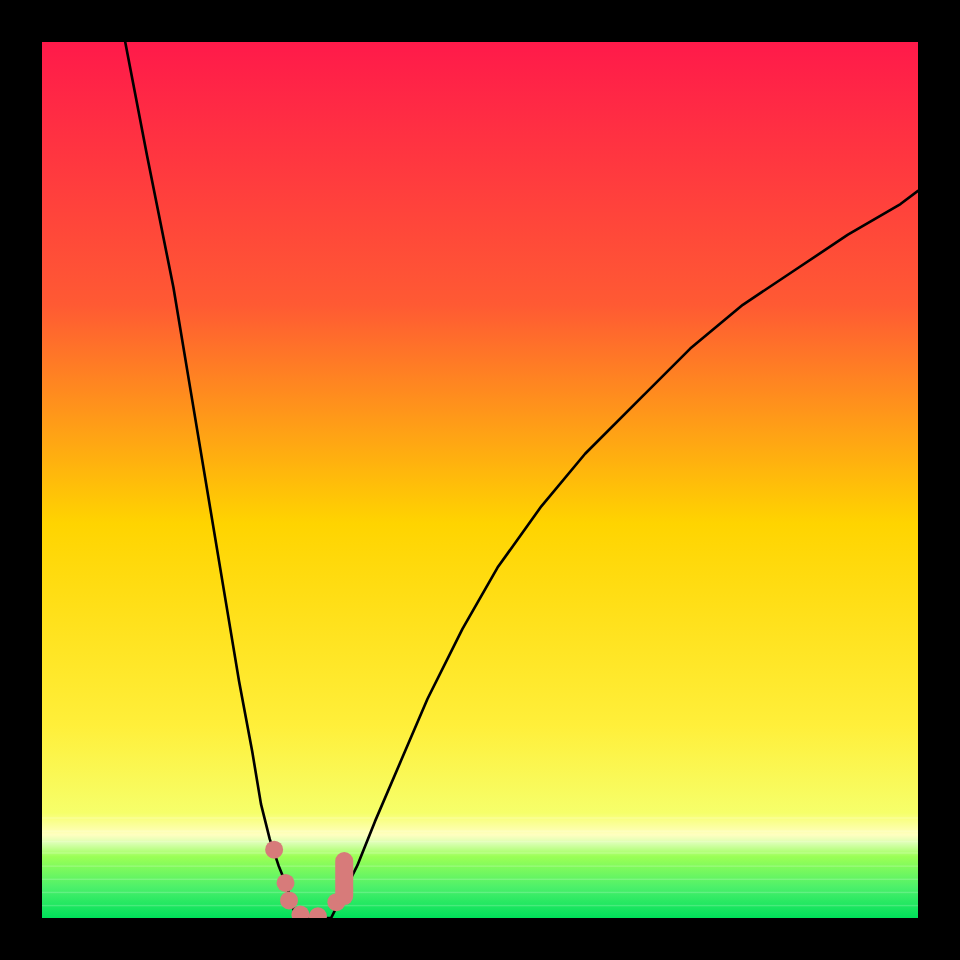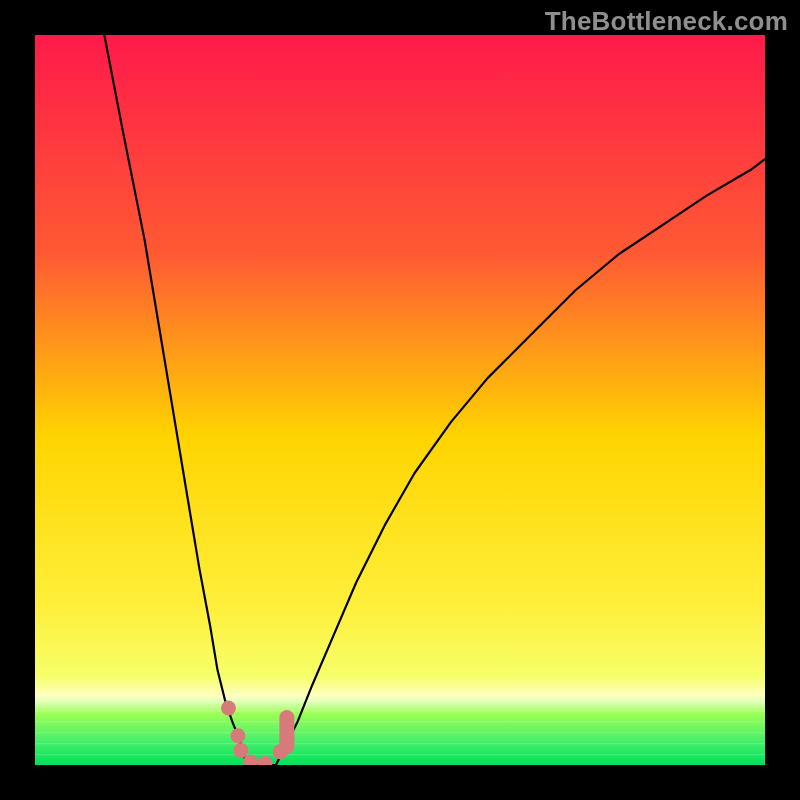--- a/index.html
+++ b/index.html
@@ -70,14 +70,13 @@
         <path d="M69.35 0.00 L87.60 94.90 L109.50 204.40 L124.10 292.00 L138.70 379.60 L153.30 467.20 L164.25 532.90 L175.20 591.30 L182.50 635.10 L189.80 664.30 L197.10 686.20 L204.40 704.45 L208.05 717.59 L211.70 730.00 L 211.70 730.00 L 240.90 730.00 L 240.90 730.00 L 248.20 715.40 L 262.80 686.20 L 277.40 649.70 L 299.30 598.60 L 321.20 547.50 L 350.40 489.10 L 379.60 438.00 L 416.10 386.90 L 452.60 343.10 L 496.40 299.30 L 540.20 255.50 L 584.00 219.00 L 627.80 189.80 L 671.60 160.60 L 715.40 135.05 L 730.00 124.10 " fill="none" stroke="#000000" stroke-width="2.2" stroke-linejoin="round" stroke-linecap="round"></path>
         <circle cx="193.45000000000002" cy="673.06" r="7.5" fill="#d77b7a"></circle>
         <circle cx="202.94000000000003" cy="700.8" r="7.5" fill="#d77b7a"></circle>
         <circle cx="205.85999999999999" cy="715.4" r="7.5" fill="#d77b7a"></circle>
         <circle cx="215.35" cy="727.08" r="7.5" fill="#d77b7a"></circle>
         <circle cx="229.95" cy="728.54" r="7.5" fill="#d77b7a"></circle>
         <circle cx="245.28" cy="716.86" r="7.5" fill="#d77b7a"></circle>
         <rect x="244.35" y="675.05" width="15" height="44.200000000000045" rx="7.5" ry="7.5" fill="#d77b7a"></rect>
       </svg>
   </div>
-  <div class="watermark">TheBottleneck.com</div>
 </div>
 
 </body></html>

